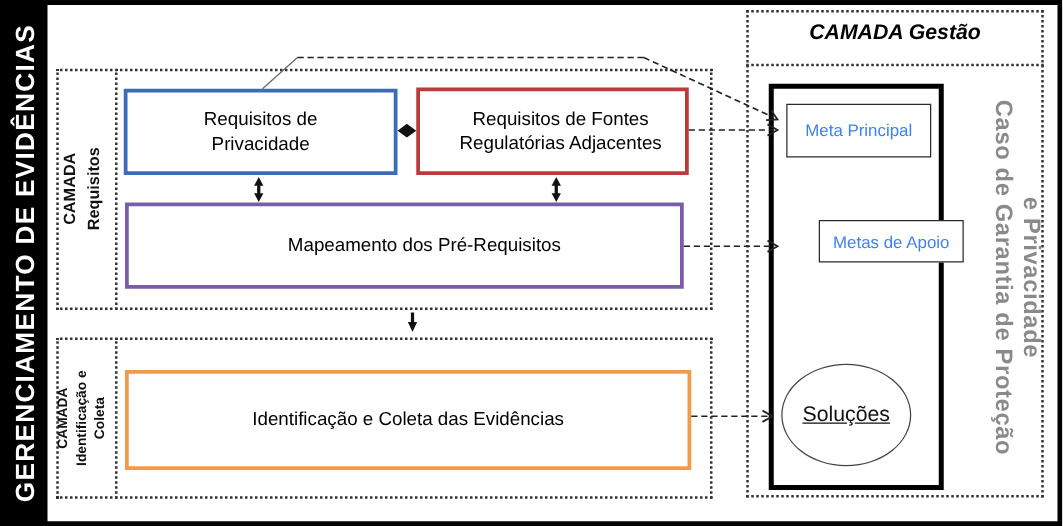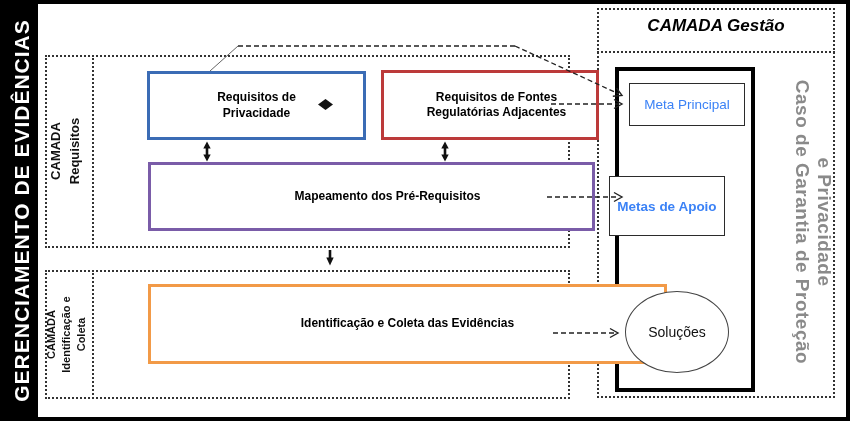--- a/index.html
+++ b/index.html
@@ -29,37 +29,37 @@
   .layer-label{
     position:absolute;transform:rotate(-90deg);text-align:center;color:#111;
     font-weight:bold;z-index:3;
   }
   .layer-label span{display:block;}
   .labelA{left:-31px;top:128px;width:200px;height:46px;font-size:13px;line-height:19px;}
   .labelB{left:4px;top:309px;width:130px;height:51px;font-size:11px;line-height:15px;}
   .node{
     position:absolute;background:#fff;box-sizing:border-box;display:flex;
     align-items:center;justify-content:center;text-align:center;z-index:10;
-    font-weight:bold;font-size:12px;line-height:1.28;white-space:pre-line;margin-left:48px;
+    font-weight:normal;font-size:15px;line-height:1.28;white-space:pre-line;
   }
   .node.blue{left:99px;top:71px;width:219px;height:69px;border:3px solid;}
   .node.red{left:333px;top:70px;width:218px;height:70px;border:3px solid;padding-left:13px;}
   .node.purple{left:100px;top:162px;width:447px;height:69px;border:3px solid;padding-left:32px;}
-  .node.orange{left:100px;top:284px;width:519px;height:80px;border:3px solid;}
+  .node.orange{left:100px;top:296px;width:453px;height:80px;border:3px solid;}
   .thick-box{position:absolute;left:615px;top:67px;width:140px;height:325px;border:4px solid #000;background:#fff;box-sizing:border-box;z-index:5;}
   .mini{
     position:absolute;background:#fff;border:1.5px solid #2b2b2b;box-sizing:border-box;z-index:10;
     display:flex;align-items:center;justify-content:center;font-size:13.5px;color:#3b82f6;font-weight:normal;
   }
   .meta1{left:629px;top:83px;width:116px;height:43px;}
-  .meta2{left:609px;top:176px;width:116px;height:60px;font-weight:bold;}
+  .meta2{left:655px;top:176px;width:116px;height:34px;}
   .ellipse{
     position:absolute;left:625px;top:291px;width:104px;height:82px;border-radius:50%;
     border:1.6px solid #444;background:#fff;z-index:10;display:flex;align-items:center;
-    justify-content:center;font-size:14px;color:#111;box-sizing:border-box;
+    justify-content:center;font-size:17px;color:#111;box-sizing:border-box;text-decoration:underline;
   }
   .caption{
     position:absolute;left:618px;top:200px;width:390px;height:44px;transform:rotate(90deg);
     display:flex;flex-direction:column-reverse;align-items:center;justify-content:center;
     font-weight:bold;font-size:19px;z-index:4;letter-spacing:0.5px;
   }
   .caption span{display:block;width:100%;text-align:center;line-height:22px;white-space:nowrap;}
   svg.overlay{position:absolute;left:0;top:0;z-index:50;pointer-events:none;}
 </style>
 </head>

